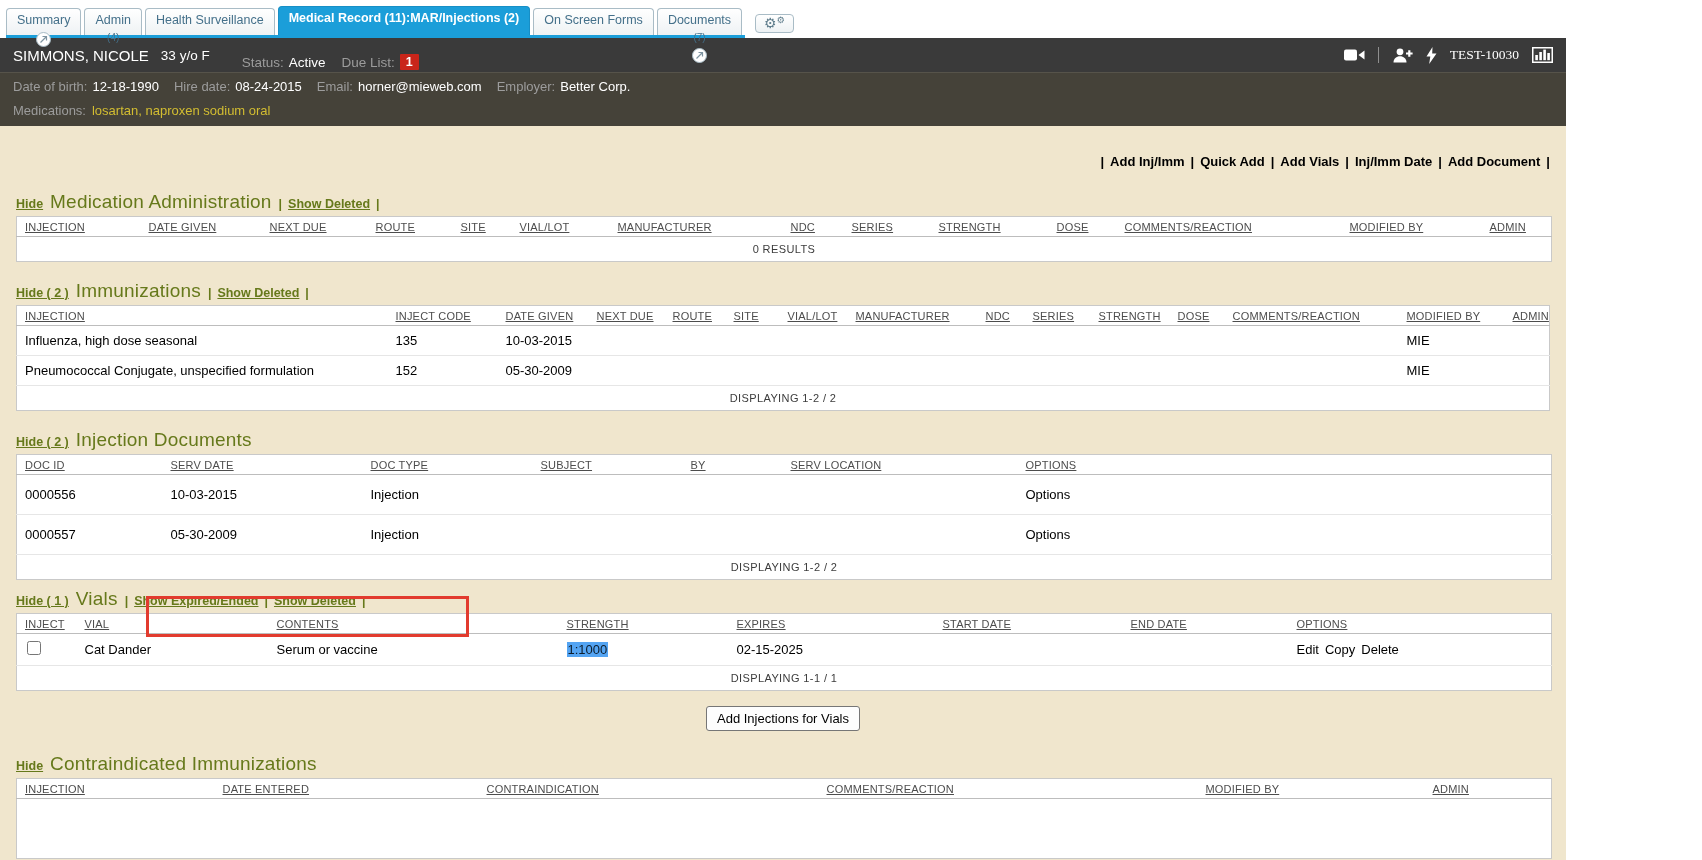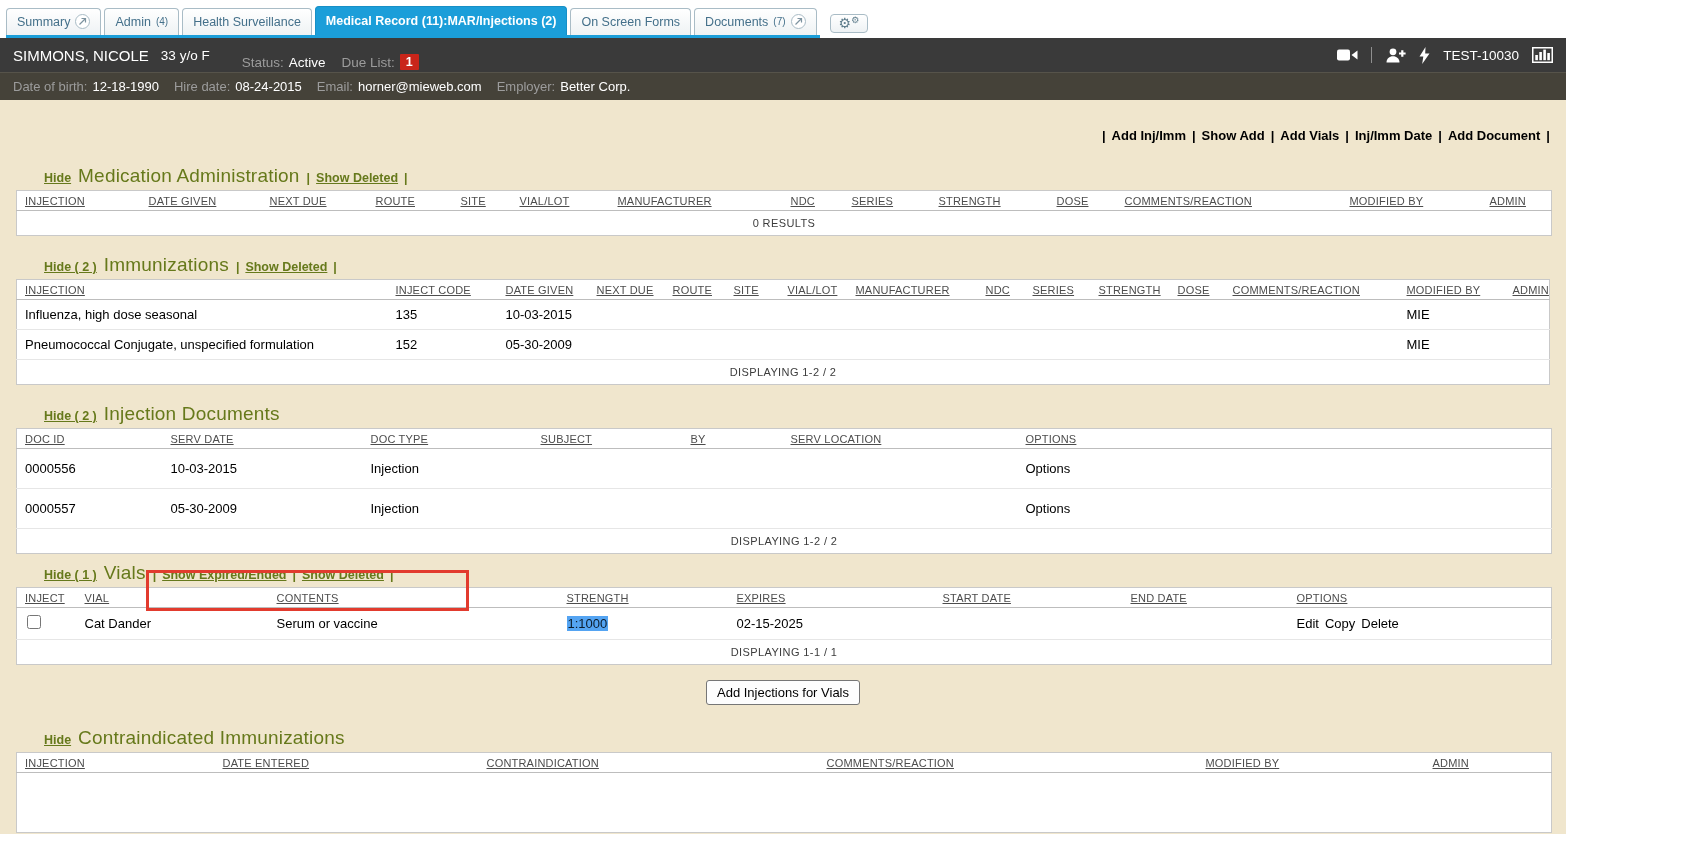--- a/index.html
+++ b/index.html
@@ -7,53 +7,53 @@
   body{font-family:"Liberation Sans",sans-serif;width:1702px;height:860px;overflow:hidden;}
   a{cursor:pointer;}
   .page{width:1566px;}
 
   
   .tabbar{display:flex;align-items:flex-end;background:#fff;padding:6px 0 0 6px;height:38px;}
   .tabs-strip{display:flex;align-items:flex-end;border-bottom:3px solid #1b9ed9;}
   .tab{display:inline-flex;align-items:center;gap:5px;margin-right:3px;padding:4px 10px 5px;
        border:1px solid #a9bcc6;border-bottom:none;border-radius:4px 4px 0 0;
        background:linear-gradient(#ffffff,#eef2f4);color:#44708a;font-size:12.5px;cursor:pointer;
-       white-space:nowrap;height:27px;}
+       white-space:nowrap;height:27px;flex-direction:column;}
   .tab .cnt{font-size:10px;}
   .tab.active{background:#1b9ed9;border-color:#178fc6;color:#fff;font-weight:bold;height:29px;}
   .popout{width:15px;height:15px;border:1px solid #a9bcc6;border-radius:50%;display:inline-flex;
           align-items:center;justify-content:center;background:#fff;flex:0 0 auto;}
   .gear-btn{margin:0 0 5px 10px;padding:1px 8px 2px;border:1px solid #a9bcc6;border-radius:4px;
             background:linear-gradient(#fff,#eef2f4);cursor:pointer;line-height:1;}
   .gear-glyph{font-family:"DejaVu Sans",sans-serif;color:#5f7d8c;font-size:14px;}
   .gear-glyph-sm{font-family:"DejaVu Sans",sans-serif;color:#5f7d8c;font-size:9px;vertical-align:top;}
 
   
   .ph1{display:flex;align-items:center;background:#3a3a3a;color:#fff;height:34px;padding:0 13px;font-size:13.5px;}
   .ph1 .name{font-weight:normal;font-size:15px;margin-right:12px;}
   .ph1 .agesex{margin-right:32px;}
   .grp{display:inline-flex;align-items:center;gap:5px;margin-right:16px;margin-top:14px;}
   .lbl{color:#9c9c9c;}
   .badge{background:#c9251a;color:#fff;font-weight:bold;font-size:12.5px;padding:1px 6px;border-radius:1px;}
   .ph-right{margin-left:auto;display:flex;align-items:center;gap:13px;}
   .vdiv{width:1px;height:16px;background:#8f8f8f;}
-  .pid{font-size:13.5px;}
+  .pid{font-size:13.5px;font-family:Liberation Serif, serif;}
   .hicon{display:inline-flex;align-items:center;cursor:pointer;}
   .ph2{display:flex;align-items:center;background:#454239;color:#fff;height:28px;padding:0 13px;font-size:13px;border-top:1px solid #56534a;}
   .fld{display:inline-flex;gap:5px;margin-right:15px;}
   .ph3{display:flex;align-items:center;background:#454239;color:#fff;height:26px;padding:0 13px 5px;font-size:13px;gap:6px;}
   .meds{color:#d3bd31;cursor:pointer;}
 
   
   .content{background:#f0e6cd;padding:6px 16px 0;min-height:734px;}
   .action-links{display:flex;justify-content:flex-end;align-items:baseline;gap:6px;font-size:13px;font-weight:bold;padding:22px 0 4px;}
   .action-links a{color:#000;text-decoration:none;}
   .sep{color:#000;}
   .sec-head{display:flex;align-items:baseline;gap:7px;margin:18px 0 3px;}
-  .hide-link{color:#66791b;font-weight:bold;font-size:12.5px;text-decoration:underline;white-space:nowrap;margin-left:28px;}
+  .hide-link{color:#66791b;font-weight:bold;font-size:12.5px;text-decoration:underline;white-space:nowrap;}
   .sec-title{color:#66791b;font-weight:normal;font-size:19px;letter-spacing:.2px;white-space:nowrap;}
   .sec-links{display:inline-flex;gap:6px;align-items:baseline;color:#66791b;font-weight:bold;font-size:12.5px;}
   .sec-links a{color:#66791b;text-decoration:underline;}
   .gpipe{color:#66791b;font-weight:bold;font-size:12.5px;}
 
   table.grid{width:100%;border-collapse:collapse;background:#fff;border:1px solid #c9c9c9;table-layout:fixed;}
   .grid th{font-size:11px;font-weight:normal;color:#4d4d4d;text-align:left;padding:4px 8px 3px;
            border-bottom:1px solid #bdbdbd;white-space:nowrap;overflow:hidden;}
   .grid th span{text-decoration:underline;cursor:pointer;letter-spacing:.2px;}
   .grid td{font-size:13px;color:#000;padding:7px 8px;border-bottom:1px solid #e6e6e6;white-space:nowrap;overflow:hidden;}
@@ -167,28 +167,32 @@
     <span class="fld">
       <span class="lbl">Email:</span>
       <span>horner@mieweb.com</span>
     </span>
     <span class="fld">
       <span class="lbl">Employer:</span>
       <span>Better Corp.</span>
     </span>
   </div>
 
+  <div class="ph3">
+    <span class="lbl">Medications:</span>
+    <span class="meds">losartan, naproxen sodium oral</span>
+  </div>
 
   <div class="content">
 
     <div class="action-links">
       <span class="sep">|</span>
       <a>Add Inj/Imm</a>
       <span class="sep">|</span>
-      <a>Show Add</a>
+      <a>Quick Add</a>
       <span class="sep">|</span>
       <a>Add Vials</a>
       <span class="sep">|</span>
       <a>Inj/Imm Date</a>
       <span class="sep">|</span>
       <a>Add Document</a>
       <span class="sep">|</span>
     </div>
 
     <section>

